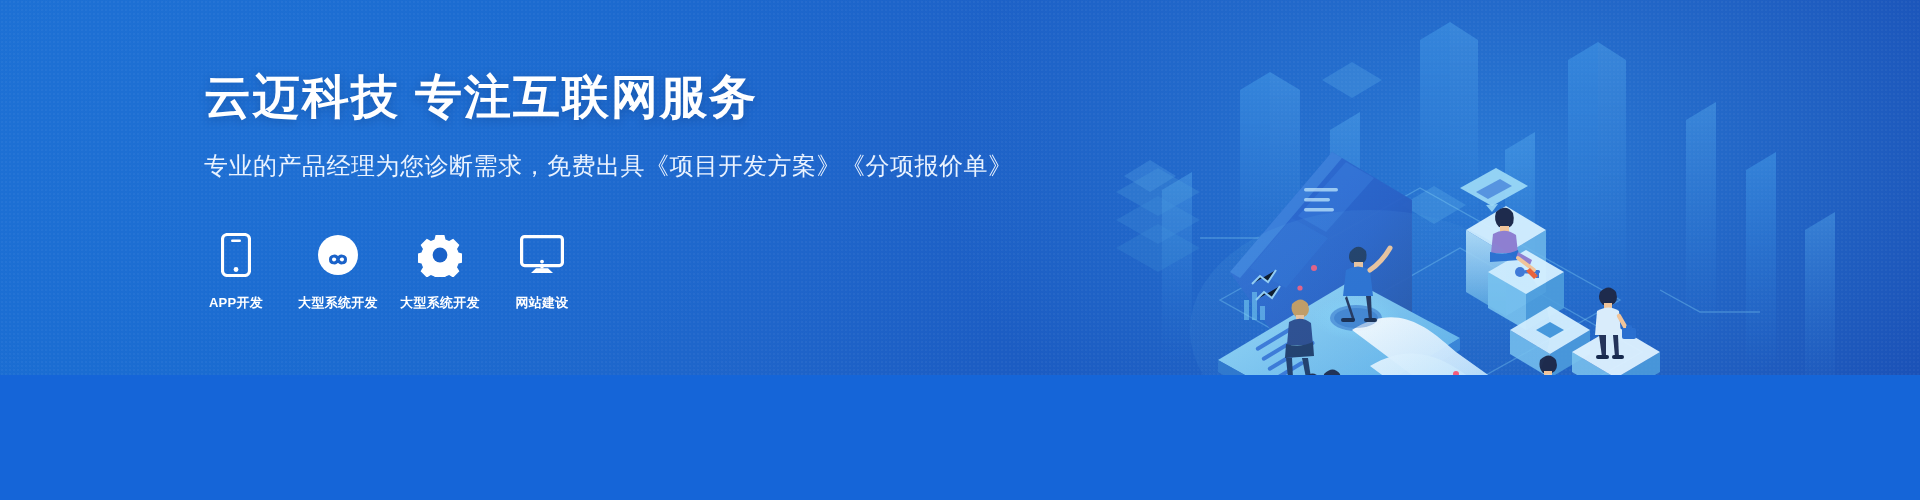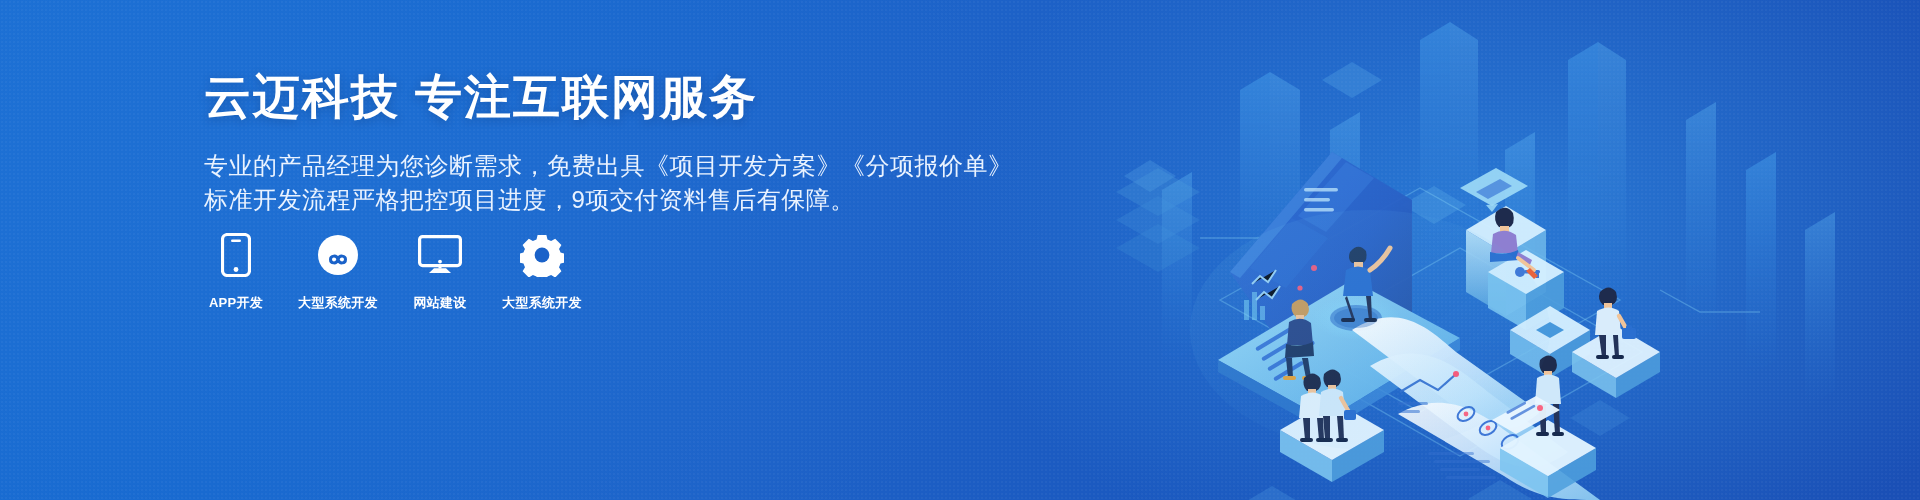--- a/index.html
+++ b/index.html
@@ -5,21 +5,21 @@
   * { margin:0; padding:0; box-sizing:border-box; }
   html,body { width:1920px; height:500px; overflow:hidden; }
   body {
     font-family:"Liberation Sans","DejaVu Sans",sans-serif;
     background:#1565d8;
   }
 
   
   .banner {
     position:relative;
-    width:1920px; height:500px;
+    width:1920px; height:375px;
     overflow:hidden;
     background:
       radial-gradient(ellipse 900px 600px at 78% 45%, rgba(54,150,232,.55) 0%, rgba(54,150,232,0) 62%),
       radial-gradient(ellipse 1100px 700px at 18% 40%, rgba(41,118,214,.45) 0%, rgba(41,118,214,0) 65%),
       linear-gradient(120deg, #1a6fd4 0%, #1668cf 22%, #1d62c8 45%, #1a56bd 70%, #1a4fb5 100%);
   }
   
   .banner::after{
     content:""; position:absolute; inset:0;
     background-image:
@@ -382,21 +382,20 @@
       </g>
 
       <ellipse cx="470" cy="330" rx="180" ry="120" fill="url(#gGlow)" opacity=".12"></ellipse>
     </svg>
   </div>
 
   <div class="copy">
     <div class="headline">云迈科技 专注互联网服务</div>
     <div class="sub">
       <div class="sub-line">专业的产品经理为您诊断需求，免费出具《项目开发方案》《分项报价单》</div>
-      <div class="sub-line">标准开发流程严格把控项目进度，9项交付资料售后有保障。</div>
     </div>
   </div>
 
   <div class="services">
 
     <div class="service">
       <span class="ico">
         <svg width="30" height="44" viewBox="0 0 30 44">
           <rect x="1.5" y="1.5" width="27" height="41" rx="5" fill="none" stroke="#fff" stroke-width="3.2"></rect>
           <rect x="10" y="6.5" width="10" height="2.6" rx="1.3" fill="#fff"></rect>
@@ -409,42 +408,42 @@
     <div class="service">
       <span class="ico">
         <svg width="42" height="42" viewBox="0 0 42 42">
           <circle cx="21" cy="21" r="20" fill="#fff"></circle>
           <path d="M13.5 25.5 c0 4 6 5 7.5 0 c1.5 -5 7.5 -4 7.5 0 c0 4 -6 5 -7.5 0 c-1.5 -5 -7.5 -4 -7.5 0z" fill="none" stroke="#1a62c9" stroke-width="3" stroke-linecap="round"></path>
         </svg>
       </span>
       <span class="lbl">大型系统开发</span>
     </div>
 
-
-    <div class="service">
-      <span class="ico">
-        <svg width="44" height="40" viewBox="0 0 44 40">
-          <rect x="1.6" y="1.6" width="40.8" height="29" rx="3" fill="none" stroke="#fff" stroke-width="3.2"></rect>
-          <path d="M22 30.6 L22 33.5" stroke="#fff" stroke-width="3"></path>
-          <path d="M11 38 L33 38 L28 33.2 L16 33.2 Z" fill="#fff"></path>
-          <circle cx="22" cy="26.6" r="1.9" fill="#fff"></circle>
-        </svg>
-      </span>
-      <span class="lbl">网站建设</span>
-    </div>
 
     <div class="service">
       <span class="ico">
         <svg width="44" height="44" viewBox="0 0 44 44">
           <path d="M17.6 2 h8.8 l1.1 4.6 a15 15 0 0 1 3.6 1.5 l4.1 -2.4 l6.2 6.2 l-2.4 4.1
                    a15 15 0 0 1 1.5 3.6 l4.6 1.1 v8.8 l-4.6 1.1 a15 15 0 0 1 -1.5 3.6 l2.4 4.1
                    l-6.2 6.2 l-4.1 -2.4 a15 15 0 0 1 -3.6 1.5 l-1.1 4.6 h-8.8 l-1.1 -4.6
                    a15 15 0 0 1 -3.6 -1.5 l-4.1 2.4 l-6.2 -6.2 l2.4 -4.1 a15 15 0 0 1 -1.5 -3.6
                    l-4.6 -1.1 v-8.8 l4.6 -1.1 a15 15 0 0 1 1.5 -3.6 l-2.4 -4.1 l6.2 -6.2
                    l4.1 2.4 a15 15 0 0 1 3.6 -1.5 z" fill="#fff"></path>
           <circle cx="22" cy="22" r="7.4" fill="#1a62c9"></circle>
         </svg>
       </span>
       <span class="lbl">大型系统开发</span>
     </div>
 
+    <div class="service">
+      <span class="ico">
+        <svg width="44" height="40" viewBox="0 0 44 40">
+          <rect x="1.6" y="1.6" width="40.8" height="29" rx="3" fill="none" stroke="#fff" stroke-width="3.2"></rect>
+          <path d="M22 30.6 L22 33.5" stroke="#fff" stroke-width="3"></path>
+          <path d="M11 38 L33 38 L28 33.2 L16 33.2 Z" fill="#fff"></path>
+          <circle cx="22" cy="26.6" r="1.9" fill="#fff"></circle>
+        </svg>
+      </span>
+      <span class="lbl">网站建设</span>
+    </div>
+
   </div>
 </div>
 
 </body></html>

